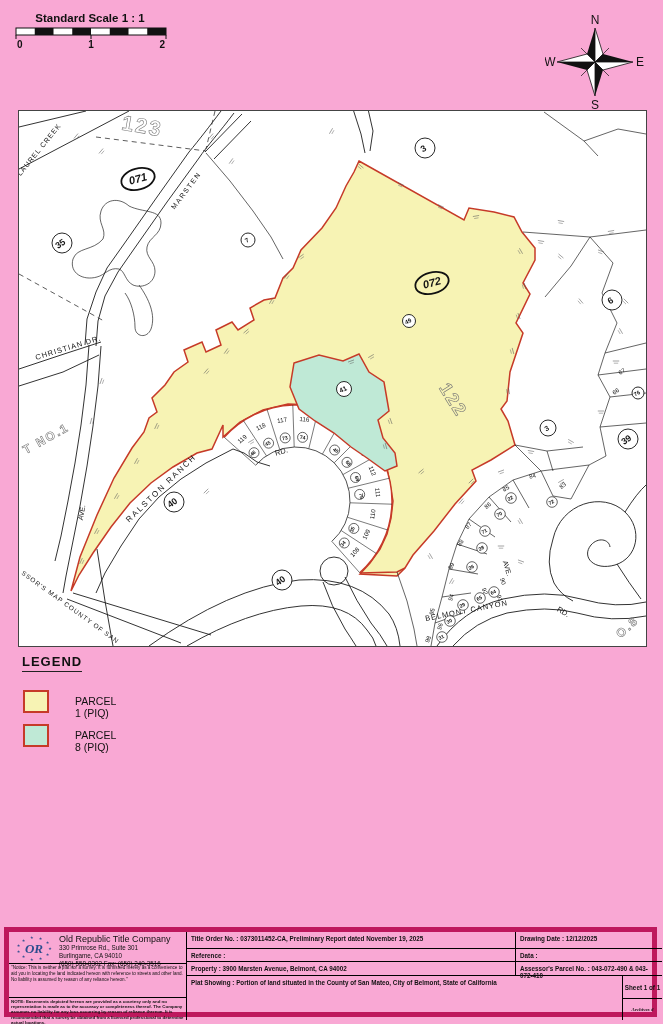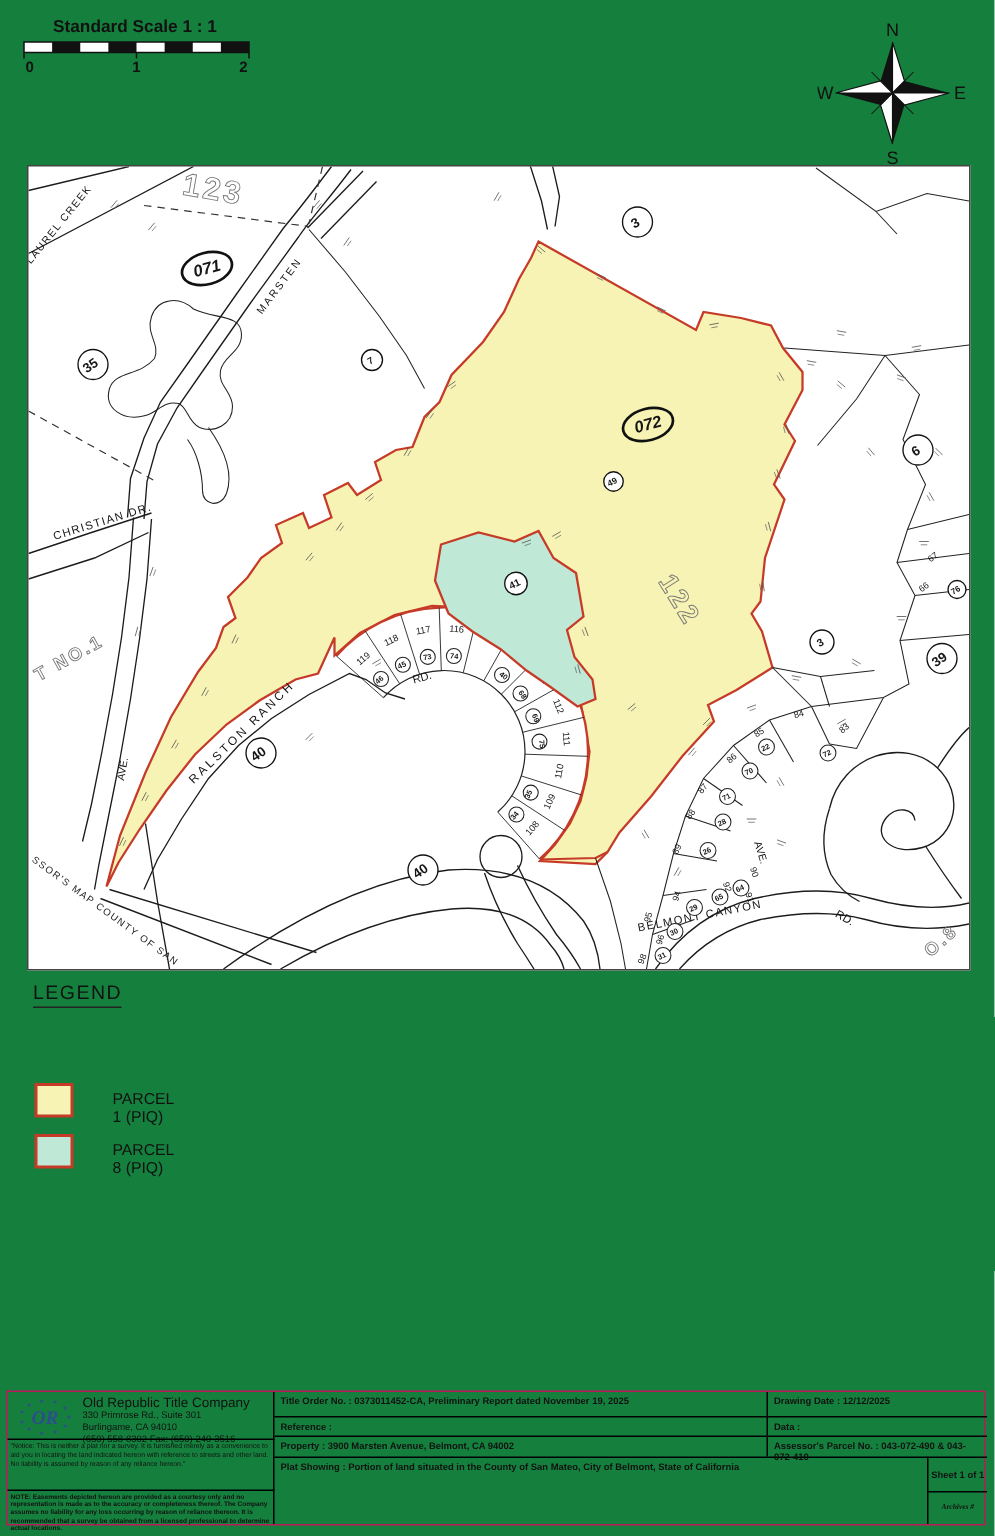--- a/index.html
+++ b/index.html
@@ -1,38 +1,38 @@
 <!DOCTYPE html>
 <html><head>
 <meta charset="utf-8">
 <style>
   html,body{margin:0;padding:0;background:#fff;}
-  .page{position:relative;width:663px;height:1024px;background:#15803d;overflow:hidden;
+  .page{position:relative;width:663px;height:1024px;background:#f9a8d4;overflow:hidden;
         font-family:"Liberation Sans",sans-serif;color:#111;}
   
   .scale-title{position:absolute;left:15px;top:12px;width:150px;text-align:center;
                font-weight:bold;font-size:11.5px;color:#111;}
   .scale-svg{position:absolute;left:15px;top:27px;}
   
   .compass{position:absolute;left:545px;top:14px;}
   
   .map-svg{position:absolute;left:18px;top:110px;border:1px solid #444;background:#fff;}
   .rd{fill:none;stroke:#1c1c1c;stroke-width:0.9;}
   .pl{fill:none;stroke:#222;stroke-width:0.7;}
   .dsh{fill:none;stroke:#333;stroke-width:0.8;stroke-dasharray:5 4;}
   .red{stroke:#c63a28;stroke-width:1.5;}
   .nf{fill:none;}
   
-  .legend-title{position:absolute;left:22px;top:654px;font-weight:normal;font-size:13px;
+  .legend-title{position:absolute;left:22px;top:654px;font-weight:bold;font-size:13px;
                 letter-spacing:1px;border-bottom:1.5px solid #222;padding-bottom:2px;}
-  .leg-row{position:absolute;left:22px;height:24px;margin-top:32px;}
+  .leg-row{position:absolute;left:22px;height:24px;}
   .leg-label{position:absolute;left:53px;top:5px;font-size:10.5px;color:#111;}
   .sw{stroke:#c63a28;stroke-width:2;}
   
-  .tb{position:absolute;left:4px;top:927px;width:653px;height:90px;border:1px solid #be185d;
+  .tb{position:absolute;left:4px;top:927px;width:653px;height:90px;border:5px solid #be185d;
       box-sizing:border-box;font-size:6.3px;}
   .tb div{box-sizing:border-box;}
   .cell{position:absolute;border-color:#000;}
   .tb-left{left:0;top:0;width:178px;height:88px;border-right:1px solid #000;}
   .logo{position:absolute;left:3px;top:3px;}
   .co-name{position:absolute;left:50px;top:2px;font-weight:normal;font-size:9px;}
   .co-addr{position:absolute;left:50px;top:12px;font-size:6.3px;line-height:1.25;}
   .notice{position:absolute;left:0;top:31px;width:178px;height:34px;border-top:1px solid #000;
           font-size:4.6px;line-height:1.3;padding:1px 2px;}
   .note{position:absolute;left:0;top:65px;width:178px;height:23px;border-top:1px solid #000;

